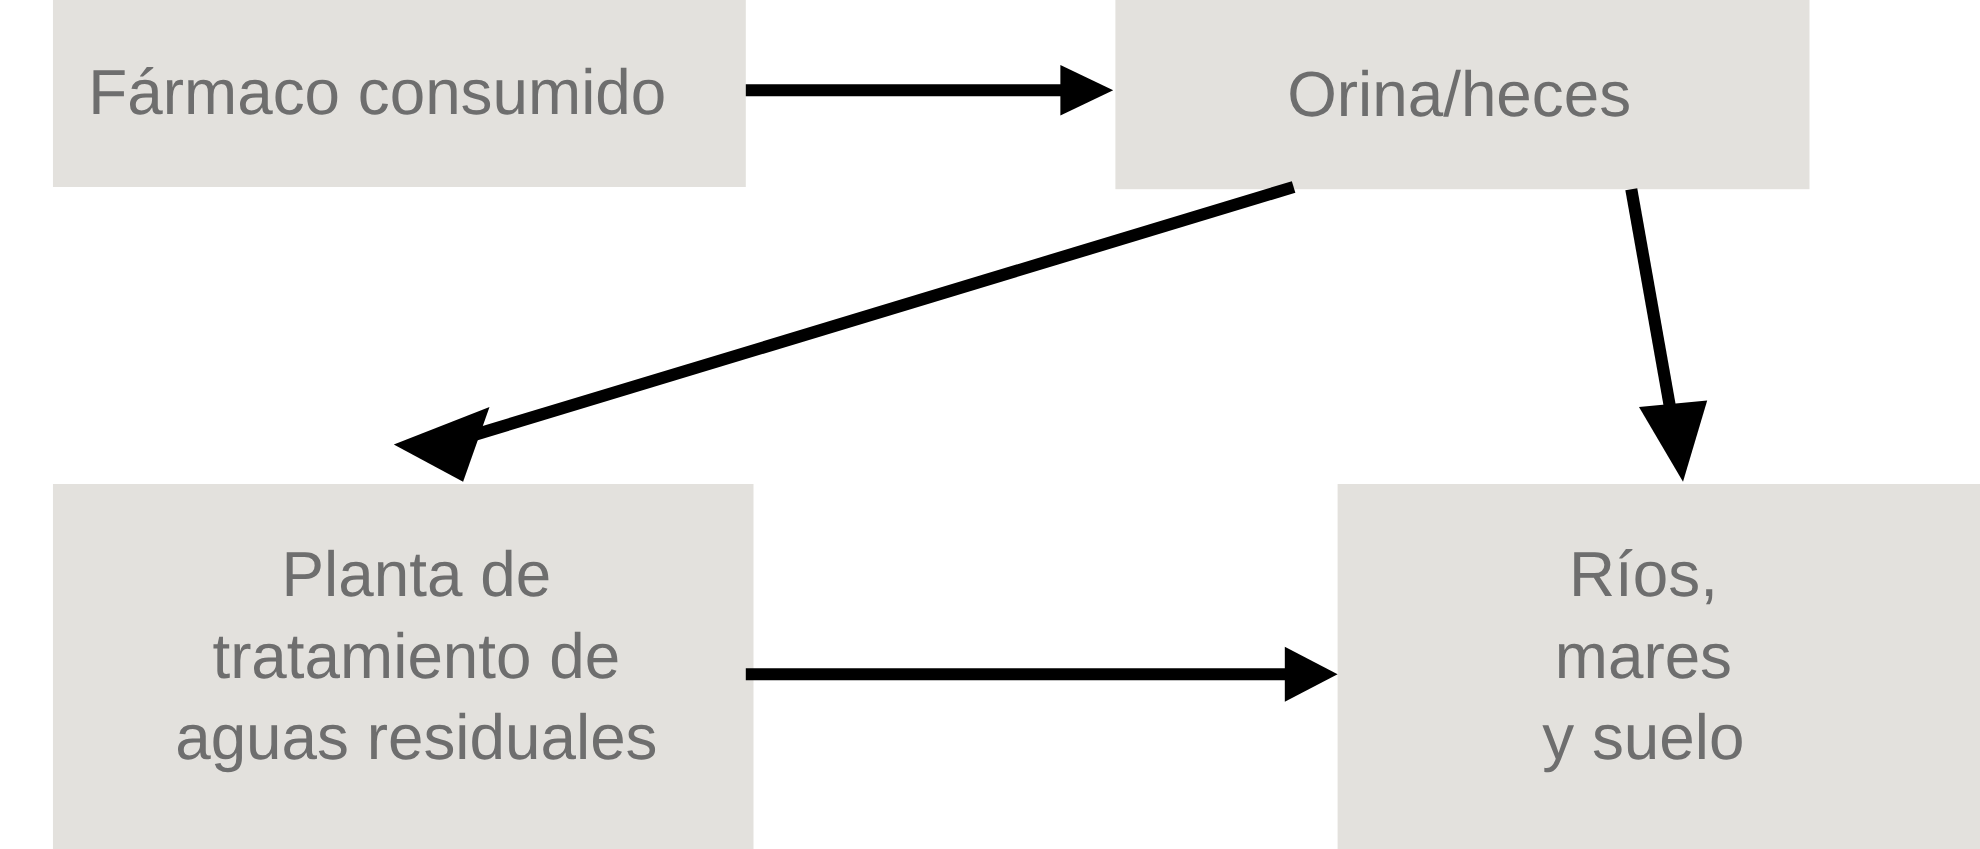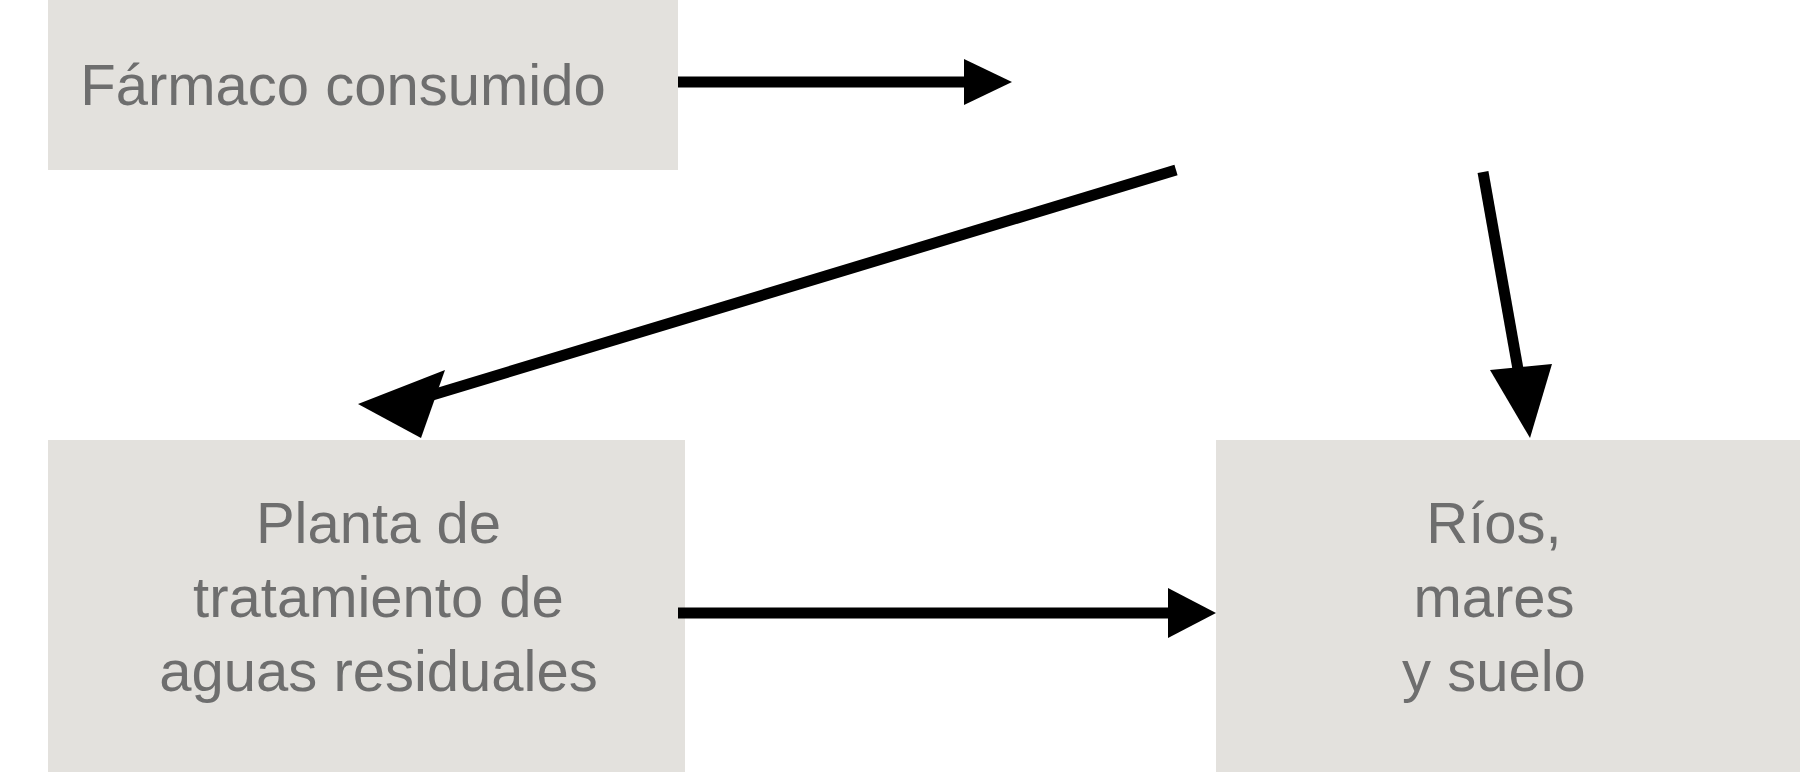--- a/index.html
+++ b/index.html
@@ -76,20 +76,23 @@
 </style>
 </head>
 <body>
 
 <div id="canvas">
 
   <div class="node" id="node-drug">
     <span>Fármaco consumido</span>
   </div>
 
+  <div class="node" id="node-excreta">
+    <span>Orina/heces</span>
+  </div>
 
   <div class="node" id="node-wwtp">
     <span>Planta de
 tratamiento de
 aguas residuales</span>
   </div>
 
   <div class="node" id="node-environment">
     <span>Ríos,
 mares

